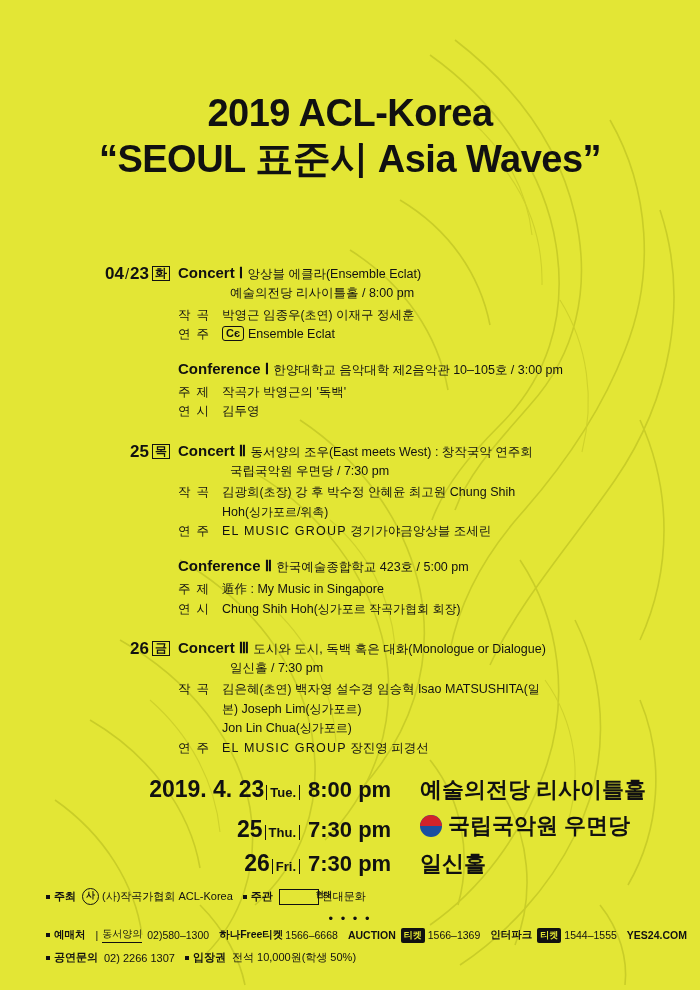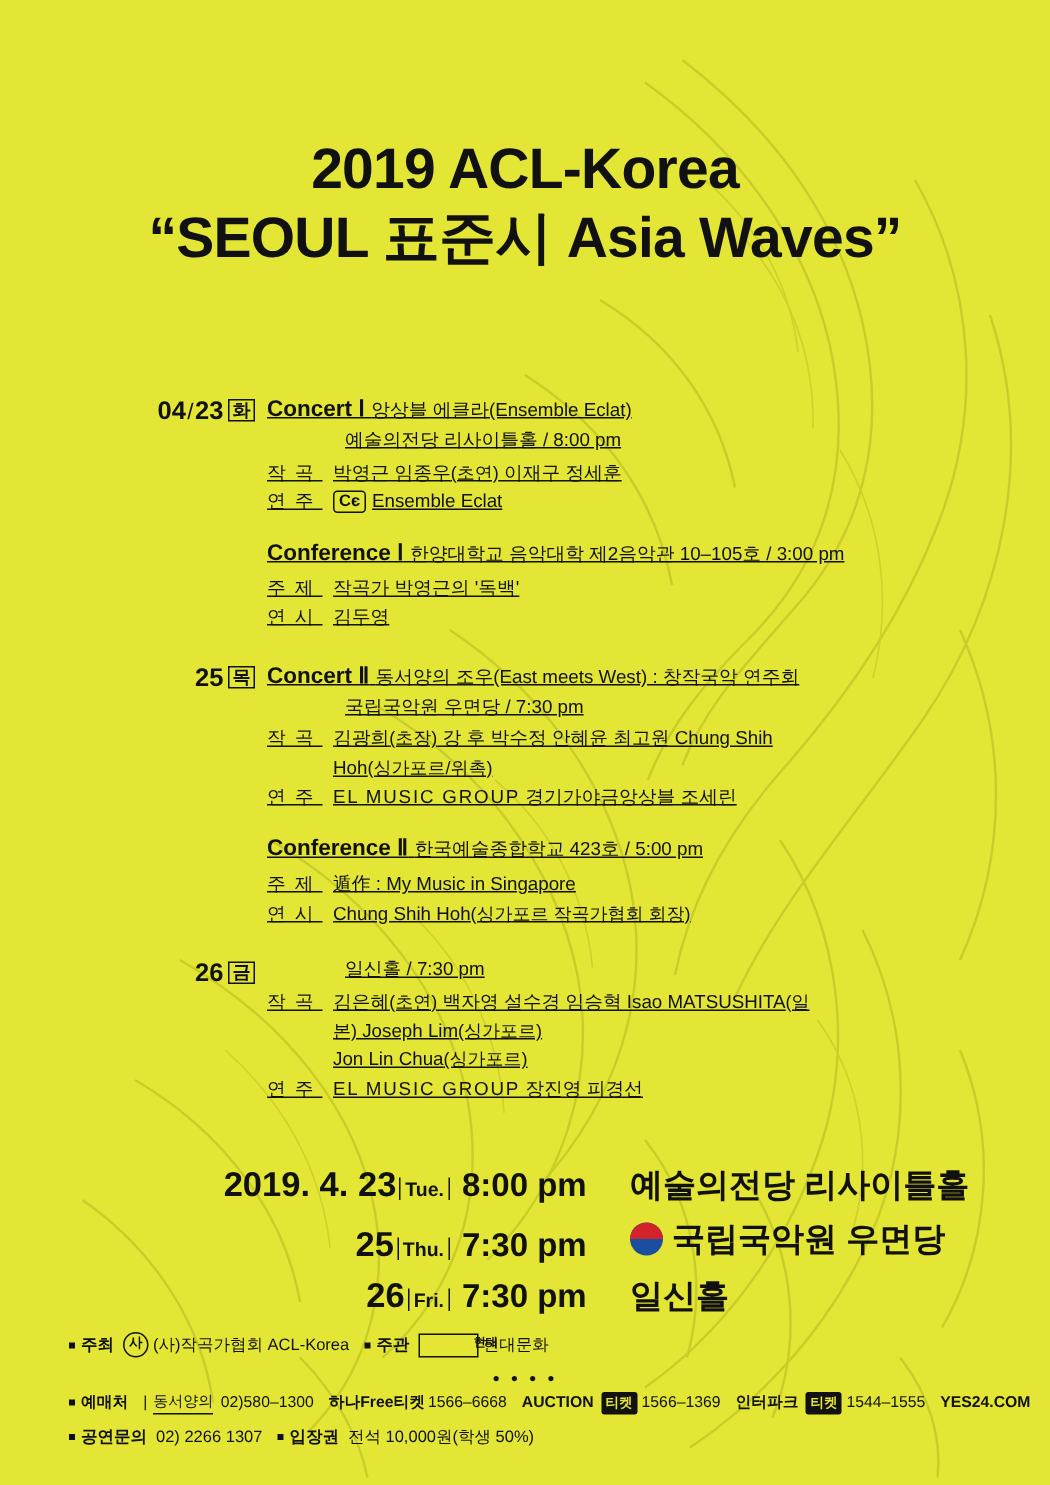--- a/index.html
+++ b/index.html
@@ -87,21 +87,20 @@
     font-weight: bold;
     border: 1px solid #111;
     padding: 0px 2px 1px 2px;
     margin-left: 3px;
     line-height: 1;
     display: inline-block;
     vertical-align: 2px;
   }
   .day-body {
     margin-left: 178px;
-    text-decoration: underline;
   }
 
   .event { margin-bottom: 14px; }
   .event:last-child { margin-bottom: 0; }
 
   .ev-head {
     font-size: 15px;
     font-weight: bold;
     line-height: 1.45;
     white-space: nowrap;
@@ -431,20 +430,24 @@
       </div>
     </div>
 
     <div class="day" style="margin-top:18px;">
       <div class="day-date">
         <span class="daynum">26</span><span class="dow">금</span>
       </div>
       <div class="day-body">
 
         <div class="event">
+          <div class="ev-head">
+            <span>Concert Ⅲ</span>
+            <span class="ev-sub">도시와 도시, 독백 혹은 대화(Monologue or Dialogue)</span>
+          </div>
           <div class="ev-venue">일신홀 / 7:30 pm</div>
           <div class="credits">
             <div class="crow">
               <div class="clabel">작곡</div>
               <div class="cval"><span>김은혜</span><span class="tiny">(초연)</span><span>  백자영  설수경  임승혁   Isao MATSUSHITA</span><span class="tiny">(일본)</span><span>   Joseph Lim</span><span class="tiny">(싱가포르)</span>
                 <span class="cont"><span>Jon Lin Chua</span><span class="tiny">(싱가포르)</span></span>
               </div>
             </div>
             <div class="crow">
               <div class="clabel">연주</div>

